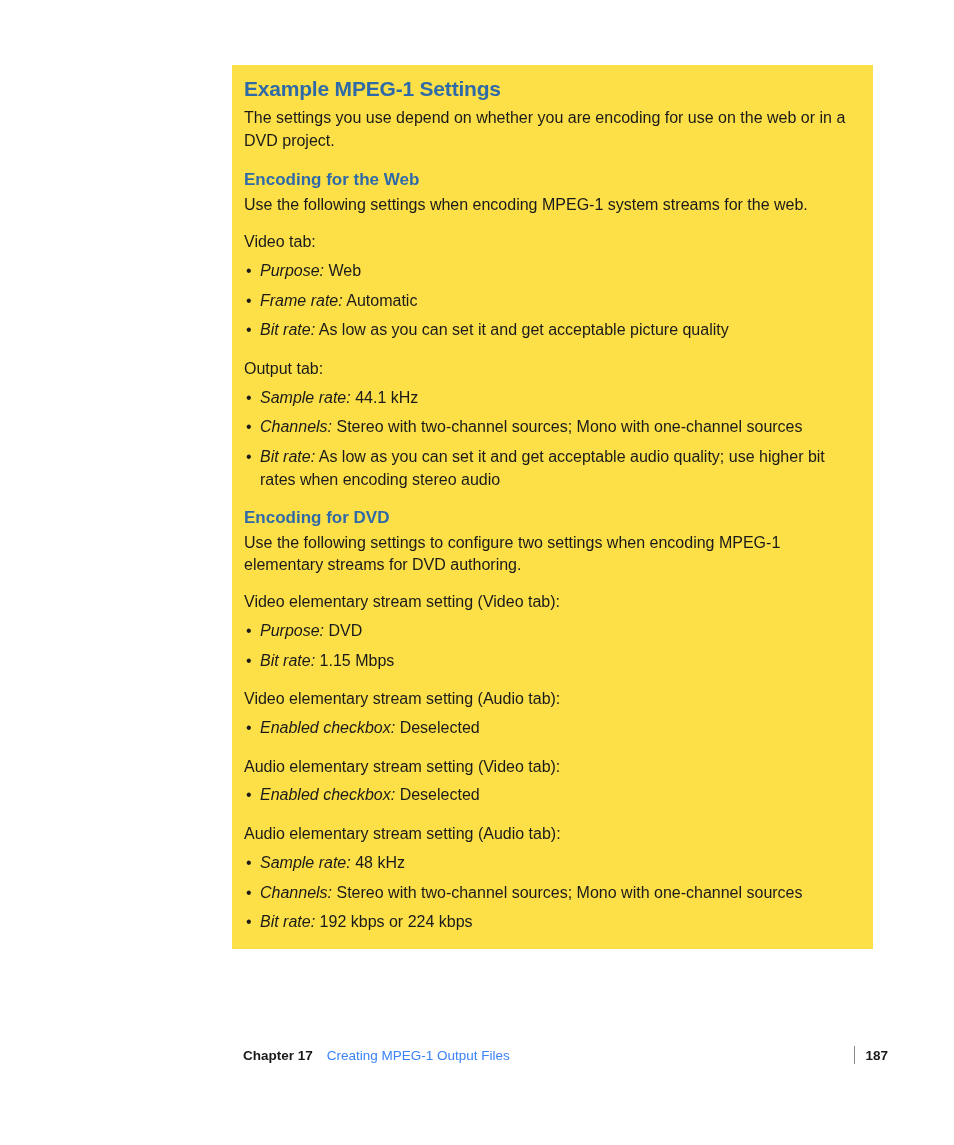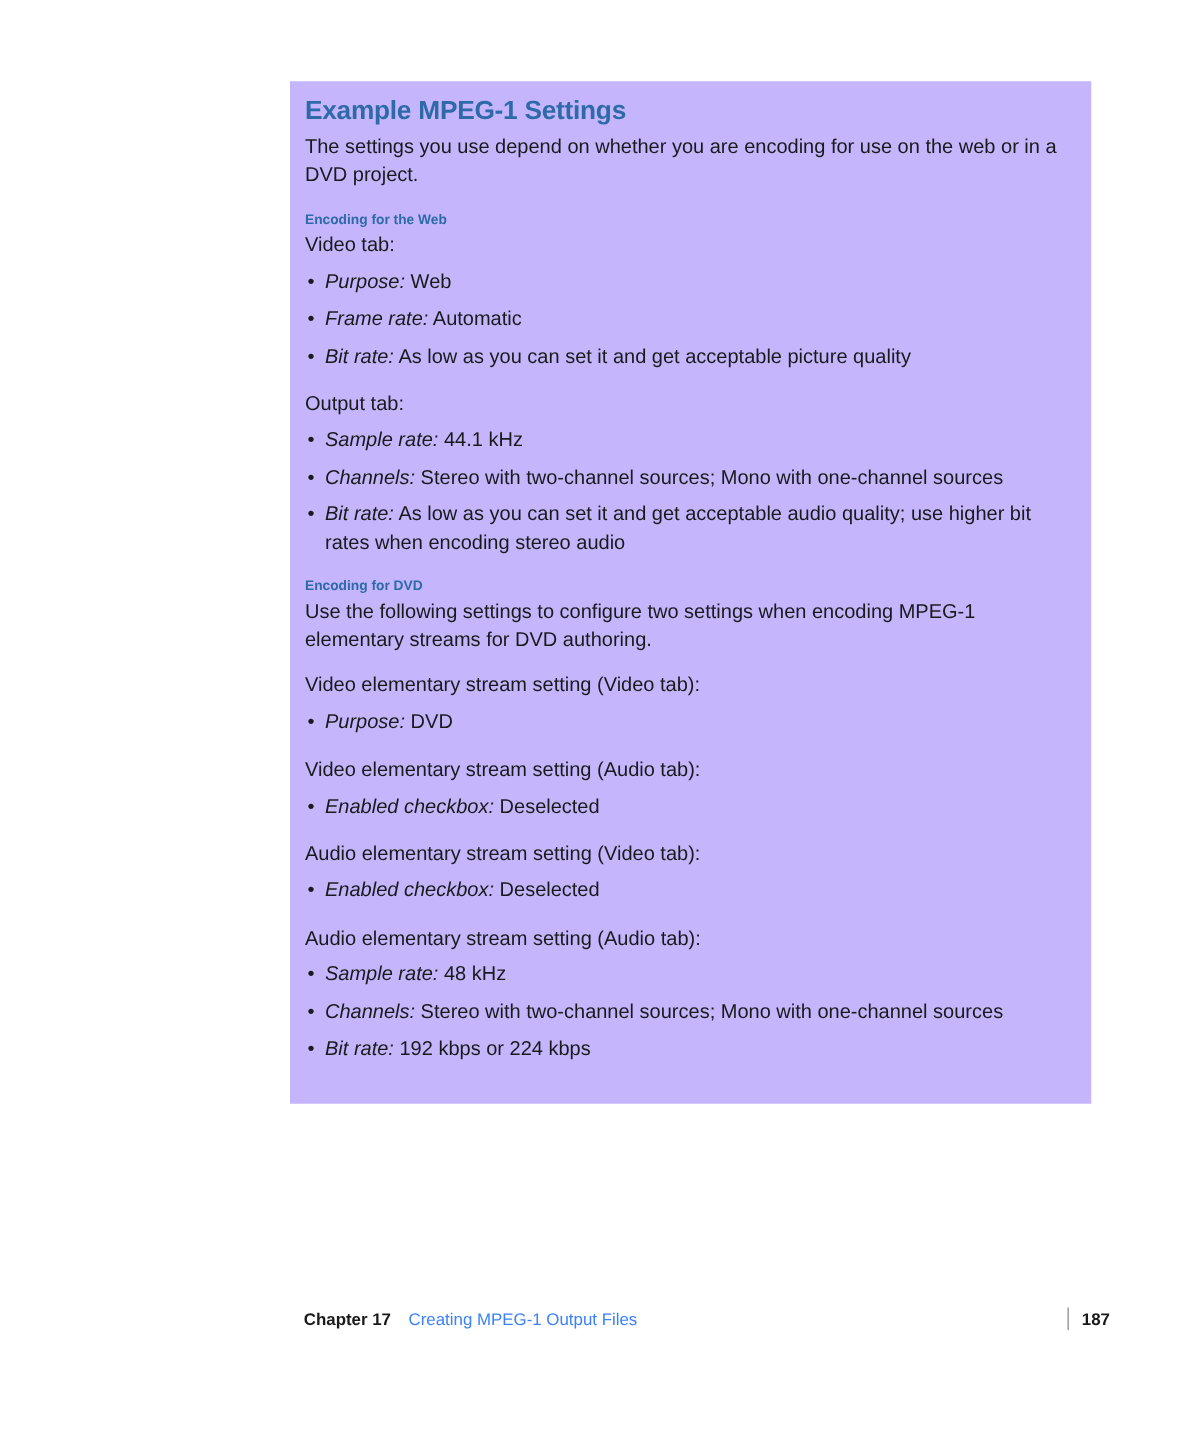--- a/index.html
+++ b/index.html
@@ -8,39 +8,39 @@
       height: 1145px;
       background: #ffffff;
       font-family: "Myriad Pro", "Segoe UI", "Helvetica Neue", Arial, sans-serif;
       position: relative;
     }
     .callout-box {
       position: absolute;
       left: 232px;
       top: 65px;
       width: 641px;
-      background: #c4b5fd;
-      padding: 12px 12px 24px 12px;
+      background: #fde047;
+      padding: 12px 12px 8px 12px;
     }
     .h1 {
       color: #2f6aa8;
       font-size: 21px;
       font-weight: 600;
       margin-bottom: 6px;
       letter-spacing: -0.2px;
     }
     .intro-para {
       color: #1a1a1a;
       font-size: 16px;
       line-height: 1.42;
       margin-bottom: 18px;
     }
     .h2 {
       color: #2f6aa8;
-      font-size: 11px;
+      font-size: 17px;
       font-weight: 600;
       margin-bottom: 4px;
     }
     .body-para {
       color: #1a1a1a;
       font-size: 16px;
       line-height: 1.42;
       margin-bottom: 14px;
     }
     .subhead {
@@ -92,20 +92,21 @@
     .footer .page-no { font-weight: 700; }
   </style>
 </head>
 <body>
 
 <div class="callout-box">
   <div class="h1">Example MPEG-1 Settings</div>
   <div class="intro-para">The settings you use depend on whether you are encoding for use on the web or in a DVD project.</div>
 
   <div class="h2">Encoding for the Web</div>
+  <div class="body-para">Use the following settings when encoding MPEG-1 system streams for the web.</div>
 
   <div class="subhead">Video tab:</div>
   <ul class="settings">
     <li><span class="it">Purpose:</span><span>  Web</span></li>
     <li><span class="it">Frame rate:</span><span>  Automatic</span></li>
     <li><span class="it">Bit rate:</span><span>  As low as you can set it and get acceptable picture quality</span></li>
   </ul>
 
   <div class="subhead">Output tab:</div>
   <ul class="settings">
@@ -113,20 +114,21 @@
     <li><span class="it">Channels:</span><span>  Stereo with two-channel sources; Mono with one-channel sources</span></li>
     <li><span class="it">Bit rate:</span><span>  As low as you can set it and get acceptable audio quality; use higher bit rates when encoding stereo audio</span></li>
   </ul>
 
   <div class="h2">Encoding for DVD</div>
   <div class="body-para">Use the following settings to configure two settings when encoding MPEG-1 elementary streams for DVD authoring.</div>
 
   <div class="subhead">Video elementary stream setting (Video tab):</div>
   <ul class="settings">
     <li><span class="it">Purpose:</span><span>  DVD</span></li>
+    <li><span class="it">Bit rate:</span><span>  1.15 Mbps</span></li>
   </ul>
 
   <div class="subhead">Video elementary stream setting (Audio tab):</div>
   <ul class="settings">
     <li><span class="it">Enabled checkbox:</span><span>  Deselected</span></li>
   </ul>
 
   <div class="subhead">Audio elementary stream setting (Video tab):</div>
   <ul class="settings">
     <li><span class="it">Enabled checkbox:</span><span>  Deselected</span></li>

